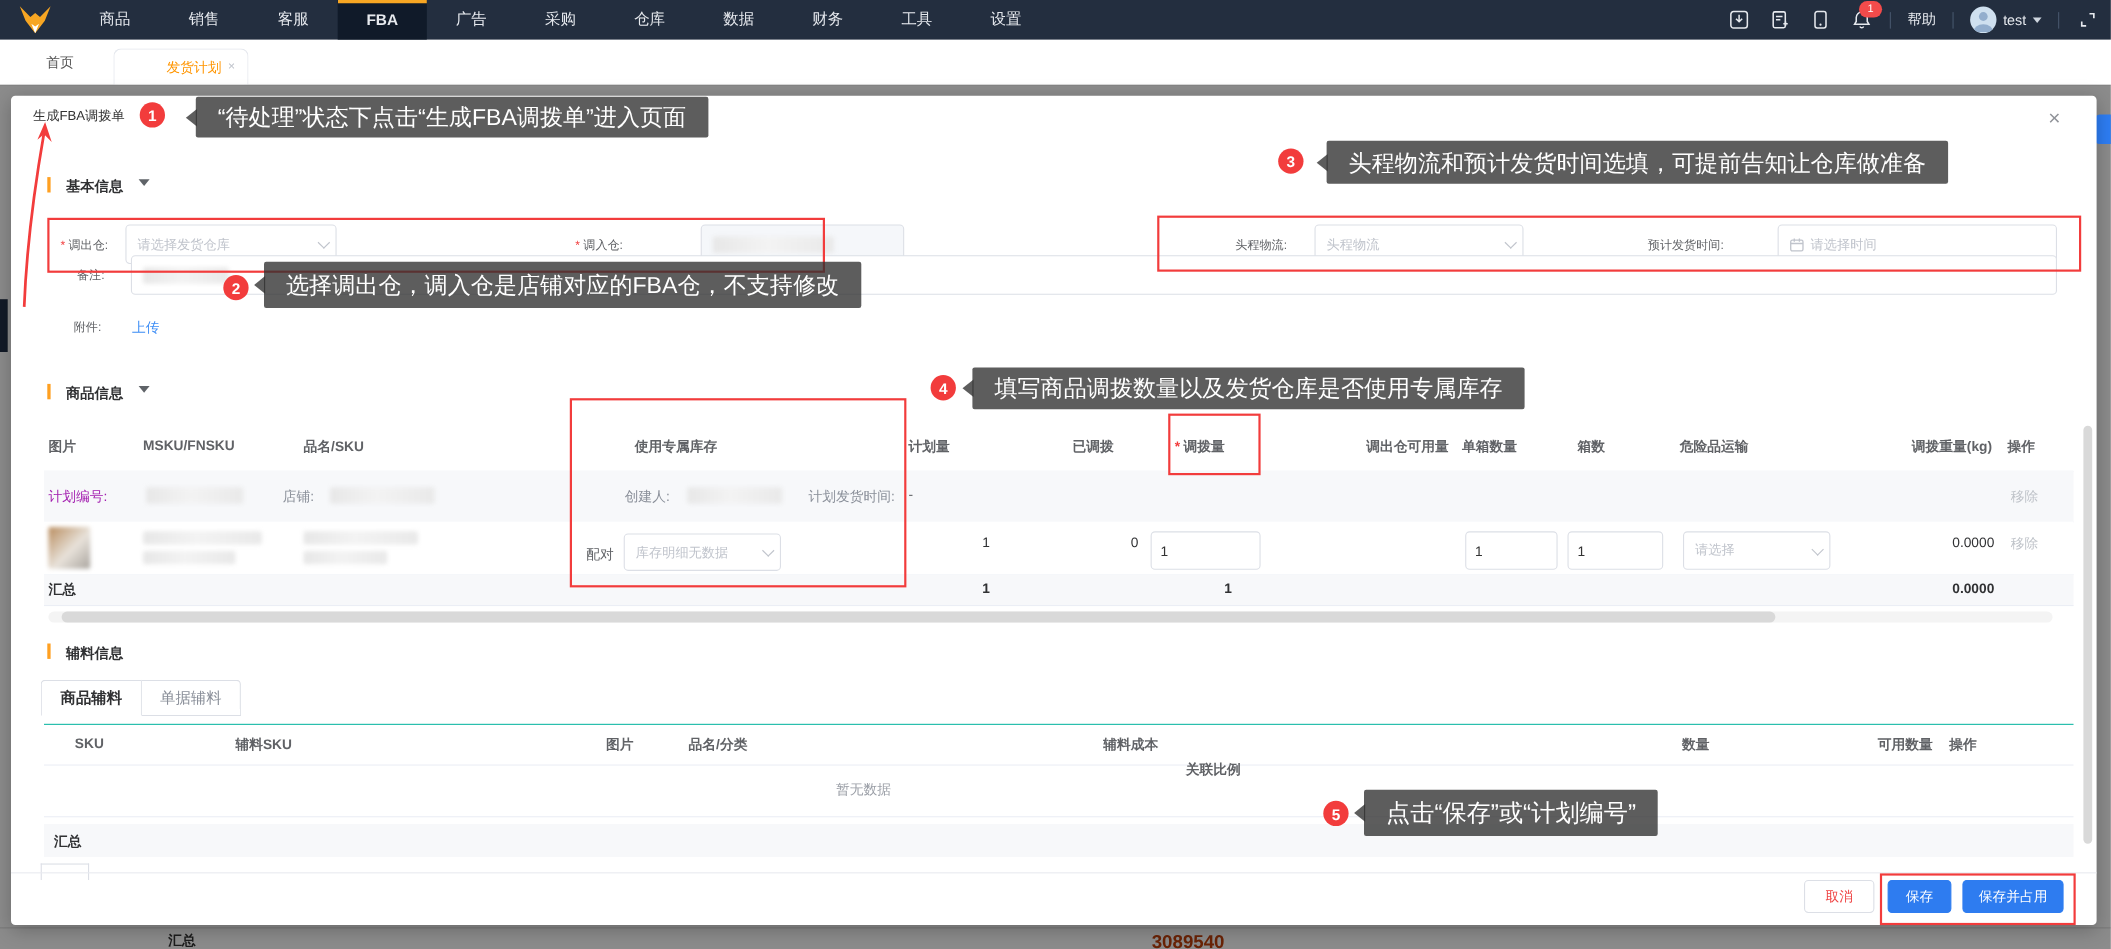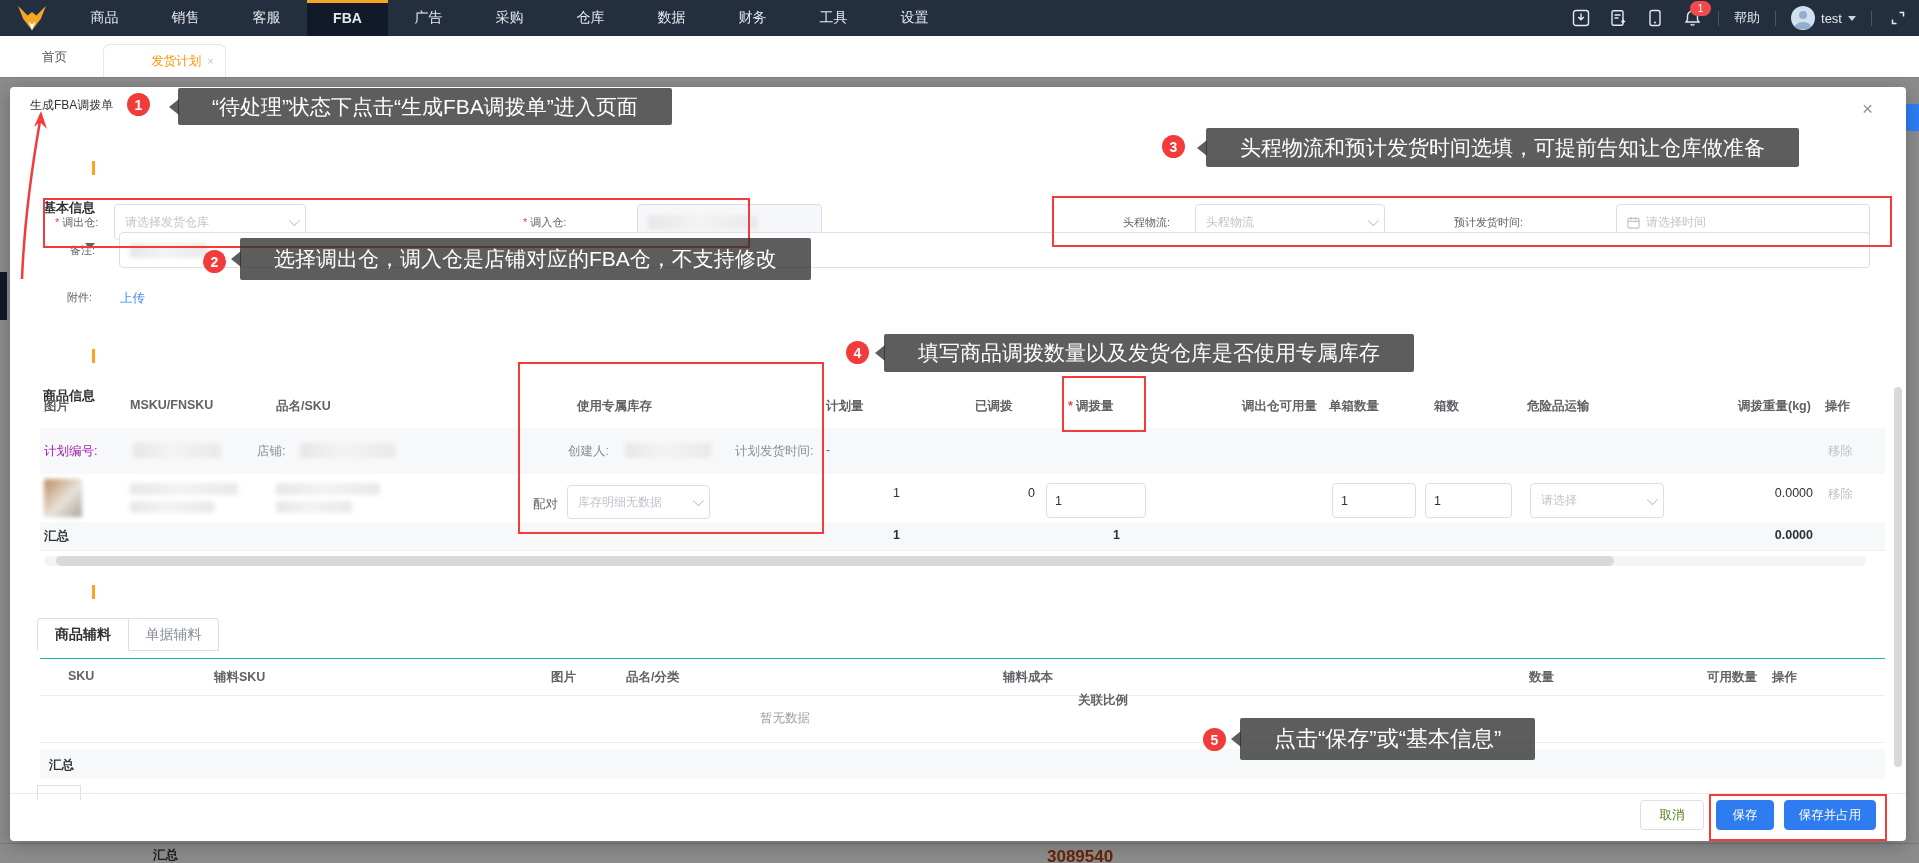--- a/index.html
+++ b/index.html
@@ -31,56 +31,56 @@
   .bg-bottom{left:0;top:843px;width:1919px;height:20px;background:#fff;border-top:1px solid #ddd;z-index:1;}
   .bg-bottom .lbl{position:absolute;left:153px;top:3px;font-size:12.5px;color:#333;font-weight:700;}
   .bg-bottom .val{position:absolute;left:1047px;top:3px;font-size:17px;color:#c2410c;font-weight:700;}
   .bg-sliver-left{left:0;top:272px;width:7px;height:48px;background:#223047;z-index:1;}
   .overlay{left:0;top:77px;width:1919px;height:786px;background:rgba(0,0,0,0.45);z-index:60;}
   .bg-sliver-right{left:1904px;top:104px;width:15px;height:27px;background:#2e7ef5;border-radius:5px 0 0 5px;z-index:65;}
   
   .modal{left:10px;top:87px;width:1896px;height:754px;background:#fff;border-radius:4px;z-index:70;box-shadow:0 4px 18px rgba(0,0,0,.25);}
   .m-title{left:20px;top:10px;font-size:12px;color:#333;}
   .m-close{left:1852px;top:12px;font-size:19px;color:#909399;line-height:19px;cursor:pointer;}
-  .sec-hd{display:flex;align-items:flex-end;gap:24px;flex-direction:column;}
+  .sec-hd{display:flex;align-items:flex-start;gap:14px;}
   .sec-bar{width:3px;height:14px;background:#ffa021;}
   .sec-txt{font-size:13px;font-weight:700;color:#303133;}
   .sec-caret{width:0;height:0;border-left:5px solid transparent;border-right:5px solid transparent;border-top:6px solid #5f6368;margin-top:2px;}
   .f-label{font-size:11px;color:#606266;}
   .req{color:#f23c3c;margin-right:3px;}
   .sel{border:1px solid #dcdfe6;border-radius:4px;background:#fff;display:flex;align-items:center;padding:0 8px 0 10px;box-sizing:border-box;}
   .sel .ph{color:#c0c4cc;font-size:12px;flex:1;}
   .chev{width:7px;height:7px;border-right:1.5px solid #c0c4cc;border-bottom:1.5px solid #c0c4cc;transform:rotate(45deg) translateY(-2px);}
   .blur-block{background:linear-gradient(90deg,#e7e7e7,#f3f3f3 45%,#e9e9e9);filter:blur(2px);border-radius:2px;}
   .link{color:#3d8df5;font-size:12.5px;cursor:pointer;}
   
   .redbox{border:2px solid #f23c3c;background:transparent;z-index:80;pointer-events:none;}
   .callout{background:rgba(48,48,48,0.78);color:#fff;font-size:21px;display:flex;align-items:center;
-           padding:0 34px;border-radius:2px;z-index:85;white-space:nowrap;justify-content:center;}
+           padding:0 20px;border-radius:2px;z-index:85;white-space:nowrap;justify-content:center;}
   .callout .tri{position:absolute;left:-9px;top:50%;margin-top:-8px;width:0;height:0;
                 border-top:8px solid transparent;border-bottom:8px solid transparent;border-right:10px solid rgba(48,48,48,0.78);}
   .num-circle{width:23px;height:23px;border-radius:50%;background:#f23c3c;color:#fff;font-size:14px;font-weight:700;
               display:flex;align-items:center;justify-content:center;z-index:86;}
   
   .g-header{font-size:13px;font-weight:700;color:#303133;}
   .cell{position:absolute;font-size:12.5px;color:#606266;white-space:nowrap;}
   .row-line{border-bottom:1px solid #ebeef5;}
   .grey-row{background:#f7f8fa;}
   .num-input{position:absolute;border:1px solid #dcdfe6;border-radius:4px;font-size:12.5px;color:#333;
              padding:0 8px;box-sizing:border-box;font-family:"Liberation Sans",sans-serif;}
   .remove-link{color:#bfc3c9;font-size:12.5px;cursor:pointer;}
   .scroll-thumb{background:#d9d9d9;border-radius:5px;}
   .scroll-track{background:#f4f4f4;border-radius:5px;}
   
   .aux-tab{position:absolute;height:33px;box-sizing:border-box;display:flex;align-items:center;justify-content:center;
            font-size:14px;border:1px solid #dcdfe6;background:#fff;}
   .aux-tab.on{border-bottom:1px solid #fff;border-radius:4px 0 0 0;font-weight:700;color:#303133;z-index:2;}
   .aux-tab.off{border-left:none;border-radius:0 4px 0 0;color:#8a8f99;}
   .btn{position:absolute;height:30px;border-radius:4px;font-size:12.5px;display:flex;align-items:center;justify-content:center;cursor:pointer;box-sizing:border-box;}
-  .btn-plain{background:#fff;border:1px solid #dcdfe6;color:#4d7c0f;}
+  .btn-plain{background:#fff;border:1px solid #dcdfe6;color:#ef4444;}
   .btn-blue{background:#2e7cf0;color:#fff;border:1px solid #2e7cf0;}
 </style>
 </head>
 <body>
 
 <div class="abs navbar">
   <div class="nav-logo">
     <svg width="36" height="28" viewBox="0 0 40 32">
       <polygon points="4,2 15,13 20,9 25,13 36,2 30,17 20,30 10,17" fill="#f7a623"></polygon>
       <polygon points="16,20 20,30 24,20 20,23" fill="#fff"></polygon>
@@ -200,21 +200,21 @@
   <div class="abs sel" style="left:627px;top:117px;width:185px;height:36px;background:#f5f7fa;">
     <span class="blur-block" style="width:110px;height:15px;"></span>
   </div>
 
   <div class="abs redbox" style="left:1042px;top:109px;width:836px;height:47px;"></div>
   <div class="abs f-label" style="left:1113px;top:128px;">头程物流:</div>
   <div class="abs sel" style="left:1185px;top:117px;width:190px;height:36px;">
     <span class="ph">头程物流</span>
     <span class="chev"></span>
   </div>
-  <div class="abs f-label" style="left:1444px;top:128px;">预计发货时间:</div>
+  <div class="abs f-label" style="left:1488px;top:128px;">预计发货时间:</div>
   <div class="abs sel" style="left:1606px;top:117px;width:254px;height:36px;">
     <svg width="13" height="13" viewBox="0 0 14 14" style="margin-right:6px;">
       <rect x="1" y="2.5" width="12" height="10.5" rx="1.5" fill="none" stroke="#c0c4cc" stroke-width="1.3"></rect>
       <path d="M1 5.8 h12 M4.5 1 v3 M9.5 1 v3" stroke="#c0c4cc" stroke-width="1.3"></path>
     </svg>
     <span class="ph">请选择时间</span>
   </div>
 
   <div class="abs num-circle" style="left:1152px;top:48px;">3</div>
   <div class="abs callout" style="left:1196px;top:41px;height:39px;">
@@ -335,21 +335,21 @@
     <span class="cell g-header" style="left:1732px;top:10px;">操作</span>
   </div>
 
   <div class="abs row-line" style="left:30px;top:607px;width:1845px;height:48px;">
     <span class="cell" style="left:720px;top:16px;color:#9a9ea6;">暂无数据</span>
   </div>
 
   <div class="abs num-circle" style="left:1193px;top:641px;">5</div>
   <div class="abs callout" style="left:1230px;top:631px;height:42px;font-size:22px;">
     <span class="tri"></span>
-    <span>点击“保存”或“基本信息”</span>
+    <span>点击“保存”或“计划编号”</span>
   </div>
 
   <div class="abs grey-row" style="left:30px;top:662px;width:1845px;height:30px;">
     <span class="cell" style="left:9px;top:8px;font-weight:700;color:#303133;">汇总</span>
   </div>
 
   <div class="abs" style="left:27px;top:698px;width:42px;height:14px;border:1px solid #dcdfe6;border-bottom:none;background:#fff;"></div>
 
   <div class="abs" style="left:0px;top:706px;width:1896px;height:1px;background:#e8eaef;"></div>
   <div class="btn btn-plain" style="left:1630px;top:713px;width:64px;">取消</div>

